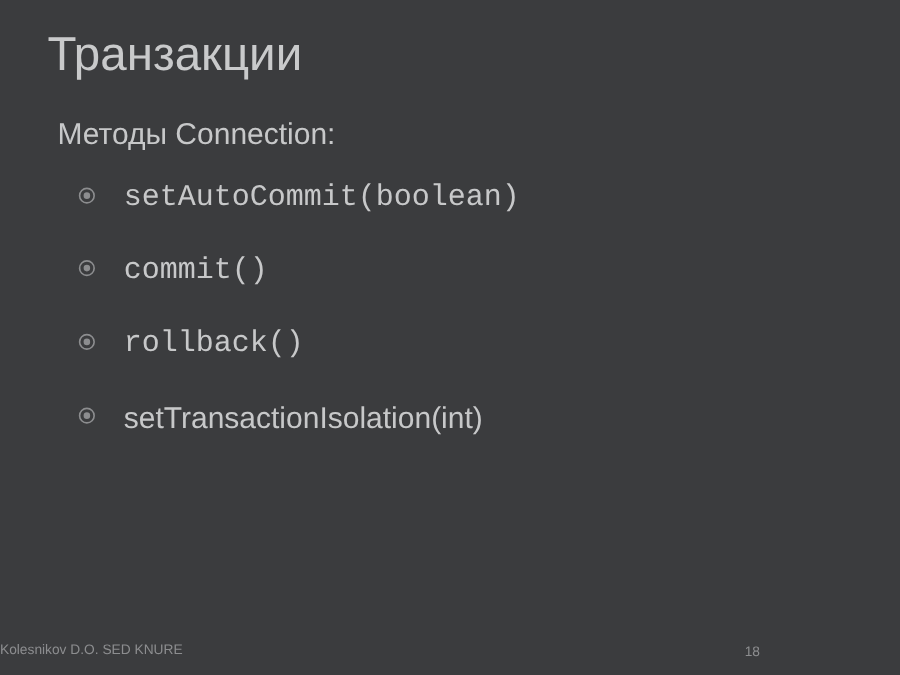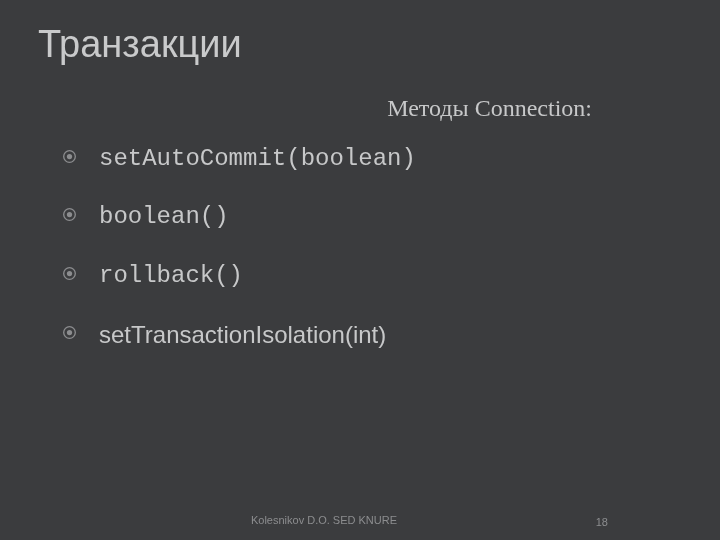--- a/index.html
+++ b/index.html
@@ -20,26 +20,25 @@
     position: relative;
   }
   .title {
     font-size: 38px;
     font-weight: 400;
     color: #c9cacb;
     margin: 0 0 28px 0;
     line-height: 1.1;
   }
   .subtitle {
-    font-family: Liberation Serif, serif;
+    font-family: Liberation Sans, sans-serif;
     font-size: 24px;
     color: #c7c8c9;
     margin: 0 0 22px 8px;
     line-height: 1.2;
-    text-align: right;
   }
   .bullets {
     list-style: none;
     margin: 12px;
     padding: 0;
   }
   .bullets li {
     display: flex;
     align-items: flex-start;
     margin-bottom: 30px;
@@ -56,23 +55,22 @@
   }
   .bullet-text.mono {
     font-family: Consolas, "Courier New", monospace;
   }
   .bullet-text.sans {
     font-family: Arial, "Helvetica Neue", sans-serif;
   }
   .footer {
     position: absolute;
     bottom: 14px;
-    left: 16px;
+    left: 0;
     right: 0;
-    text-align: center;
     font-size: 11px;
     color: #8c8d8f;
     margin-top: 48px;
   }
   .pagenum {
     position: absolute;
     bottom: 12px;
     right: 24px;
     font-size: 11px;
     color: #8c8d8f;
@@ -99,21 +97,21 @@
       <span class="bullet-text mono">setAutoCommit(boolean)</span>
     </li>
 
     <li>
       <span class="bullet-icon">
         <svg width="15" height="15" viewBox="0 0 16 16">
           <circle cx="8" cy="8" r="6.2" fill="none" stroke="#8c8d8f" stroke-width="1.4"></circle>
           <circle cx="8" cy="8" r="2.8" fill="#8c8d8f"></circle>
         </svg>
       </span>
-      <span class="bullet-text mono">boolean()</span>
+      <span class="bullet-text mono">commit()</span>
     </li>
 
     <li>
       <span class="bullet-icon">
         <svg width="15" height="15" viewBox="0 0 16 16">
           <circle cx="8" cy="8" r="6.2" fill="none" stroke="#8c8d8f" stroke-width="1.4"></circle>
           <circle cx="8" cy="8" r="2.8" fill="#8c8d8f"></circle>
         </svg>
       </span>
       <span class="bullet-text mono">rollback()</span>

